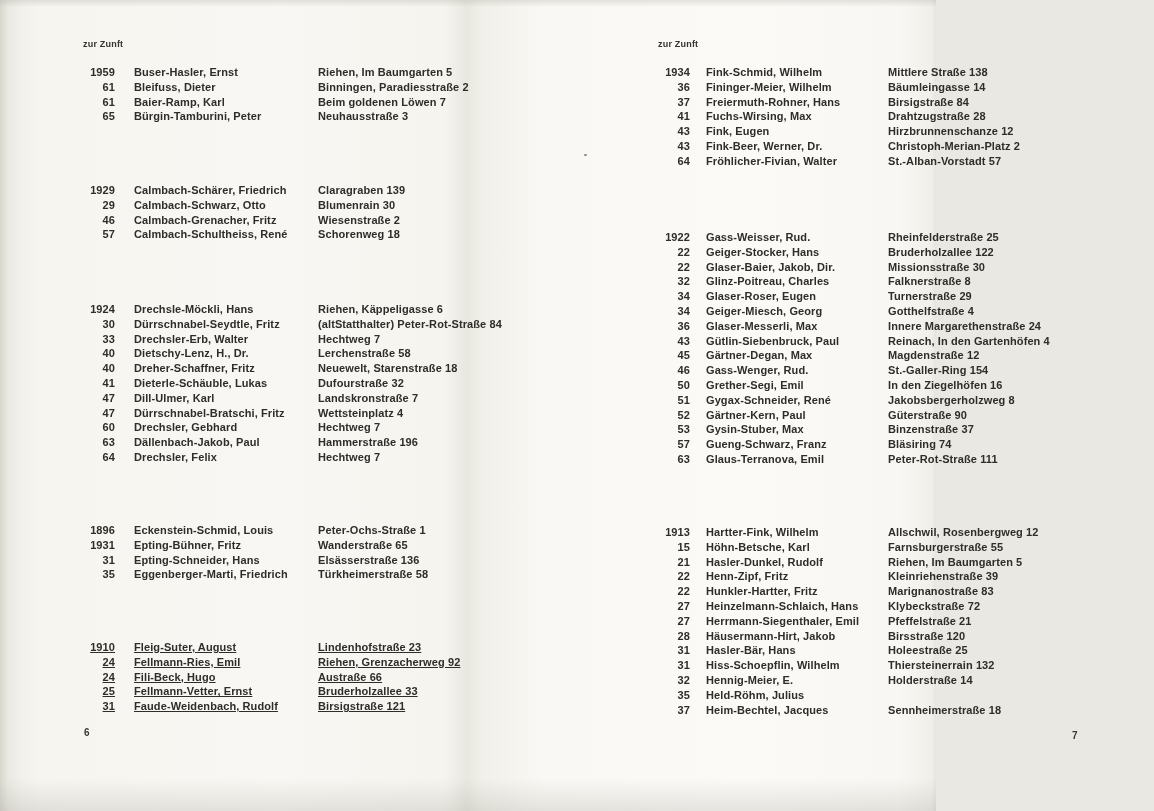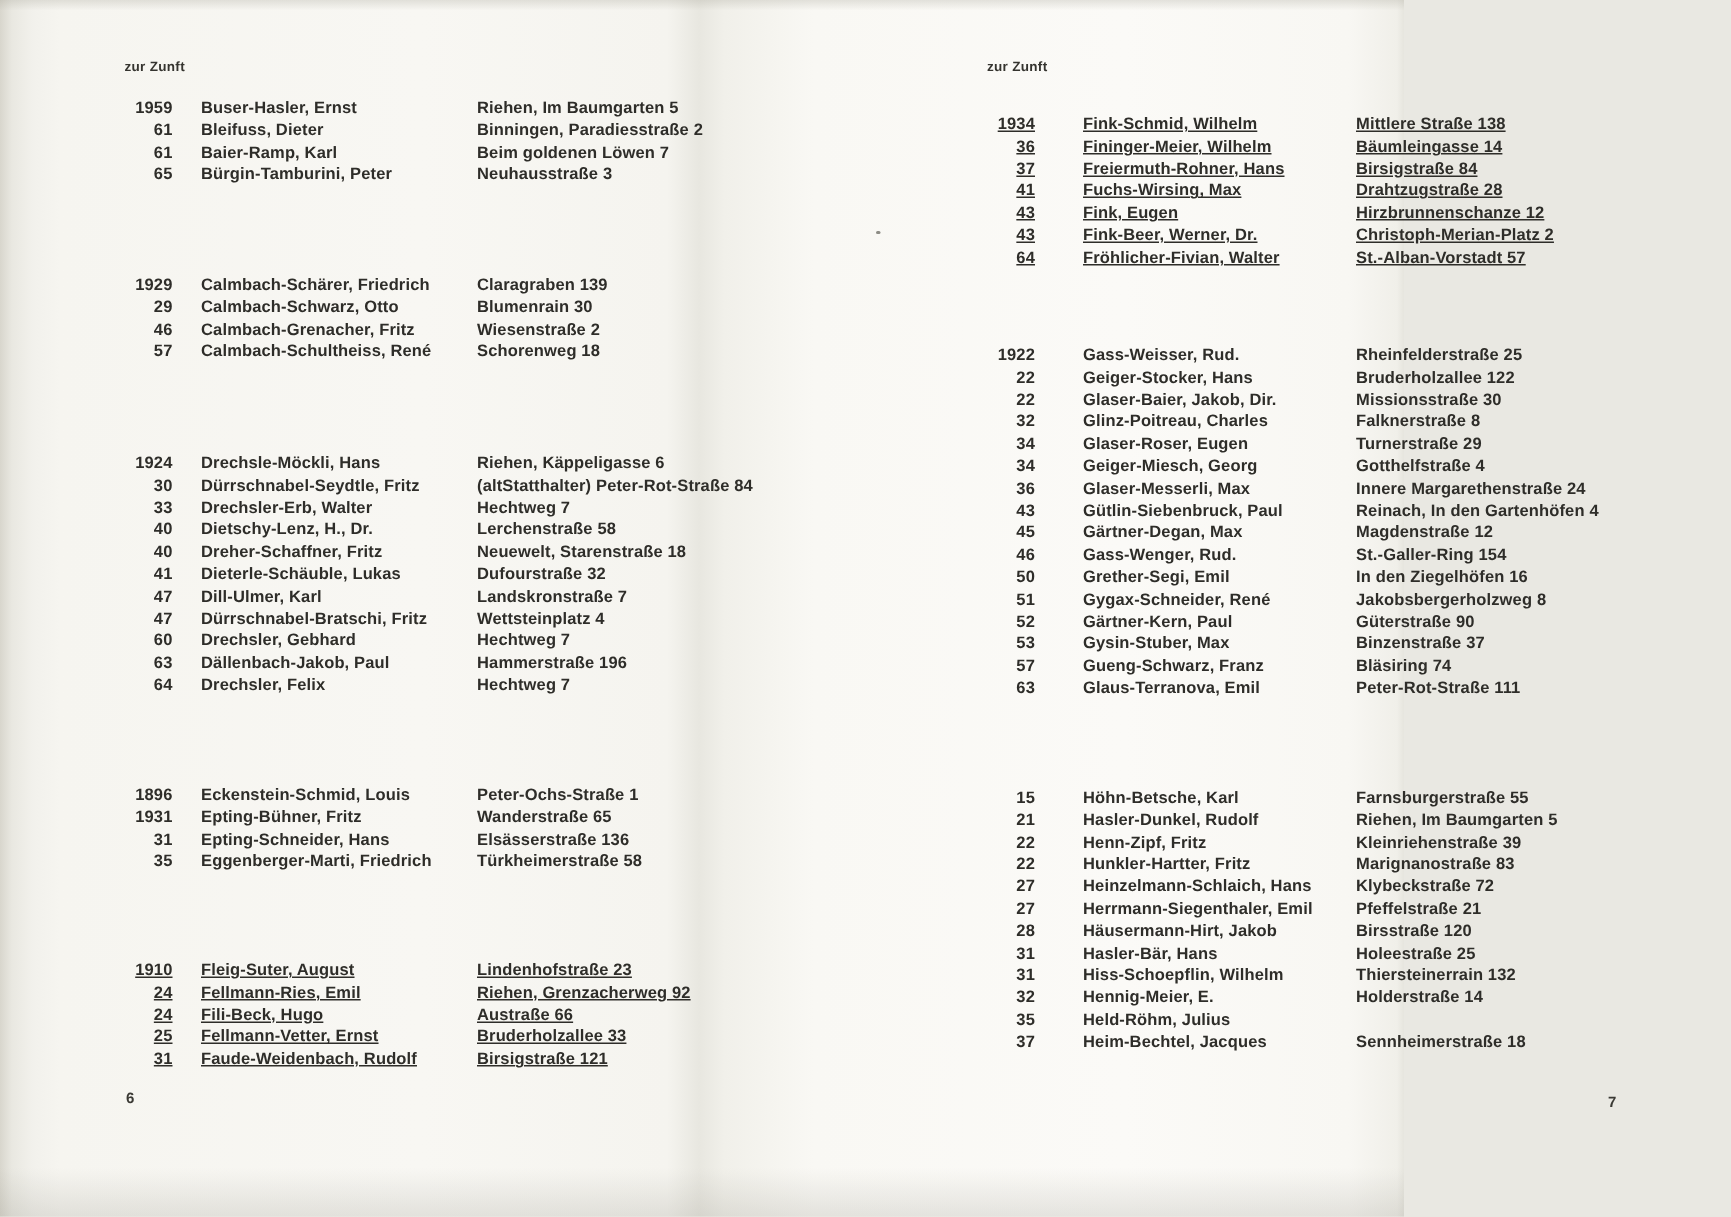--- a/index.html
+++ b/index.html
@@ -29,21 +29,21 @@
   .header {
     position:absolute; top:39px; left:18px;
     font-size:9px; font-weight:bold; letter-spacing:0.2px; color:#35342f;
   }
   .group { position:absolute; left:0; right:0; }
   .row { display:flex; height:14.8px; line-height:14.8px; white-space:nowrap;
          font-size:11px; font-weight:bold; letter-spacing:0.1px; }
   .year { width:50px; text-align:right; flex:0 0 auto; }
   .name { flex:0 0 auto; overflow:visible; }
   .page-left  .name { margin-left:19px; width:184px; }
-  .page-right .name { margin-left:32px; width:182px; }
+  .page-right .name { margin-left:16px; width:182px; }
   .address { flex:1 1 auto; }
 
   .pagenum { position:absolute; font-size:10px; font-weight:bold; color:#3a3934; }
   .pagenum-left  { top:727px; left:19px; }
   .pagenum-right { top:730px; left:432px; }
 
   .speck { position:absolute; left:584px; top:154px; width:3px; height:2px;
            background:#8d8c85; border-radius:1px; }
 </style>
 </head>
@@ -204,21 +204,21 @@
             <span class="address">Birsigstraße 121</span>
           </div>
         </div>
       </div>
     <div class="pagenum pagenum-left">6</div>
   </div>
 
   <div class="page page-right">
     <div class="header">zur Zunft</div>
     <div id="right-groups">
-        <div class="group" style="top: 76px; text-decoration: underline;">
+        <div class="group" style="top: 65px;">
           <div class="row">
             <span class="year">1934</span>
             <span class="name">Fink-Schmid, Wilhelm</span>
             <span class="address">Mittlere Straße 138</span>
           </div>
           <div class="row">
             <span class="year">36</span>
             <span class="name">Fininger-Meier, Wilhelm</span>
             <span class="address">Bäumleingasse 14</span>
           </div>
@@ -325,20 +325,25 @@
             <span class="address">Bläsiring 74</span>
           </div>
           <div class="row">
             <span class="year">63</span>
             <span class="name">Glaus-Terranova, Emil</span>
             <span class="address">Peter-Rot-Straße 111</span>
           </div>
         </div>
         <div class="group" style="top: 525px;">
           <div class="row">
+            <span class="year">1913</span>
+            <span class="name">Hartter-Fink, Wilhelm</span>
+            <span class="address">Allschwil, Rosenbergweg 12</span>
+          </div>
+          <div class="row">
             <span class="year">15</span>
             <span class="name">Höhn-Betsche, Karl</span>
             <span class="address">Farnsburgerstraße 55</span>
           </div>
           <div class="row">
             <span class="year">21</span>
             <span class="name">Hasler-Dunkel, Rudolf</span>
             <span class="address">Riehen, Im Baumgarten 5</span>
           </div>
           <div class="row">

